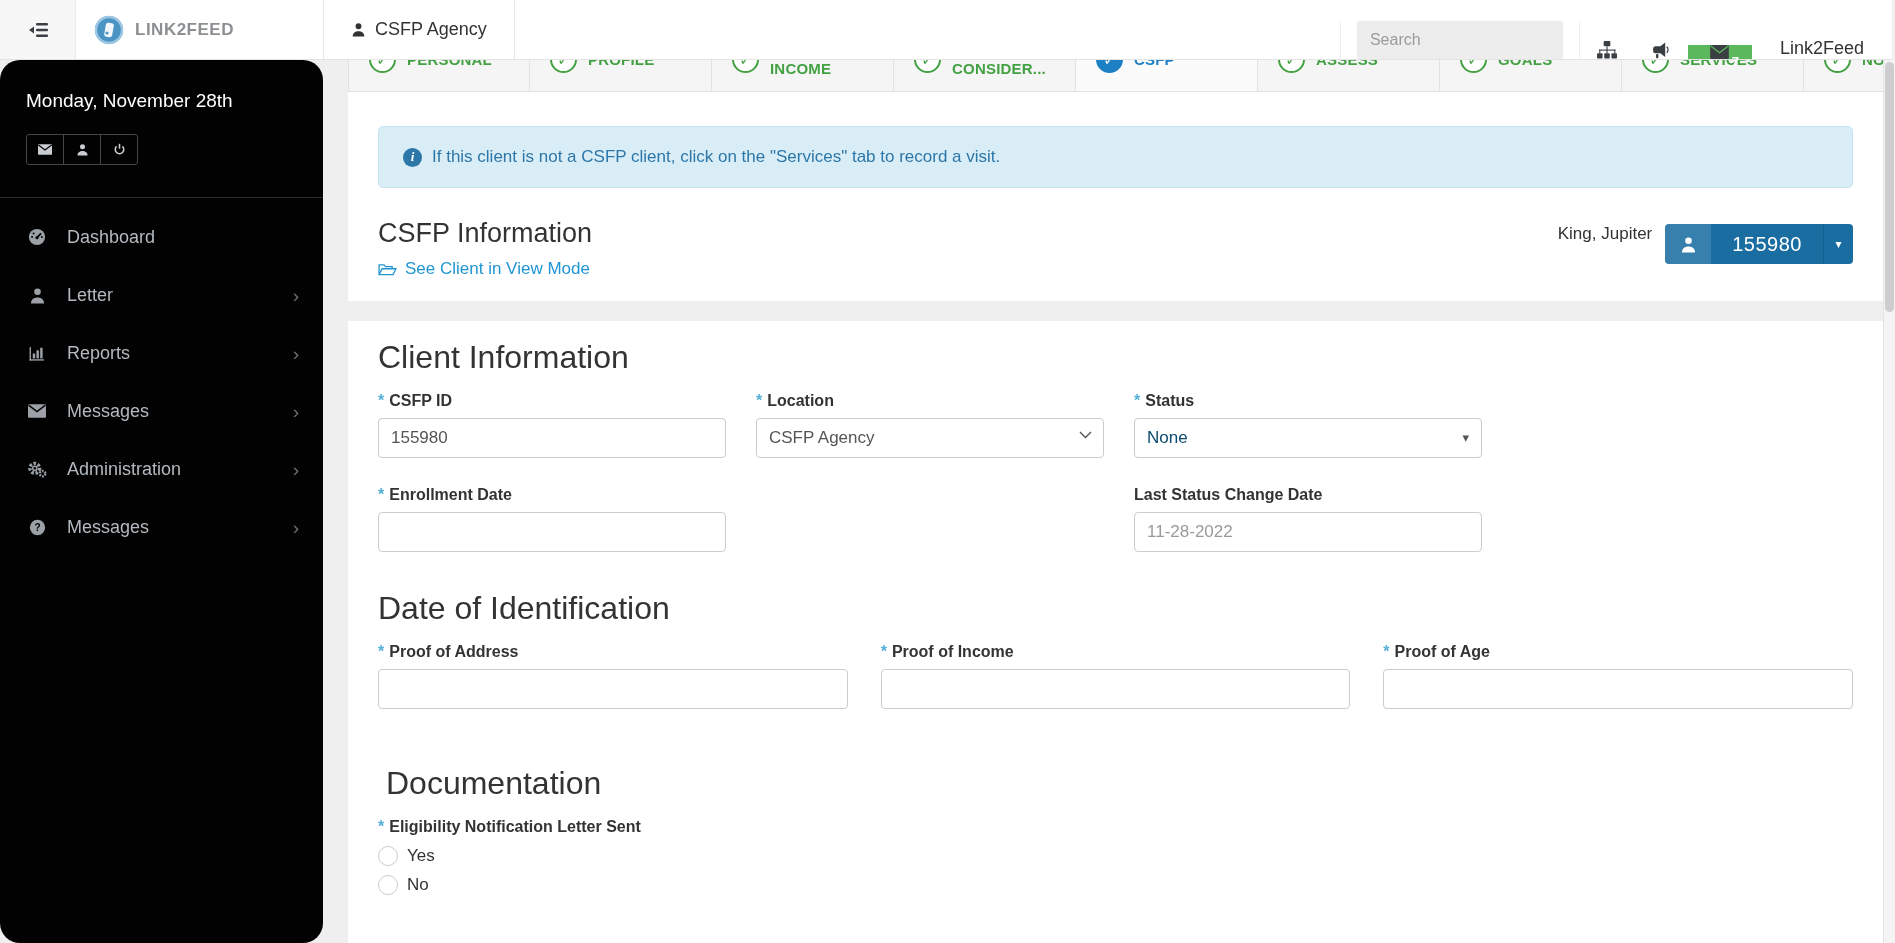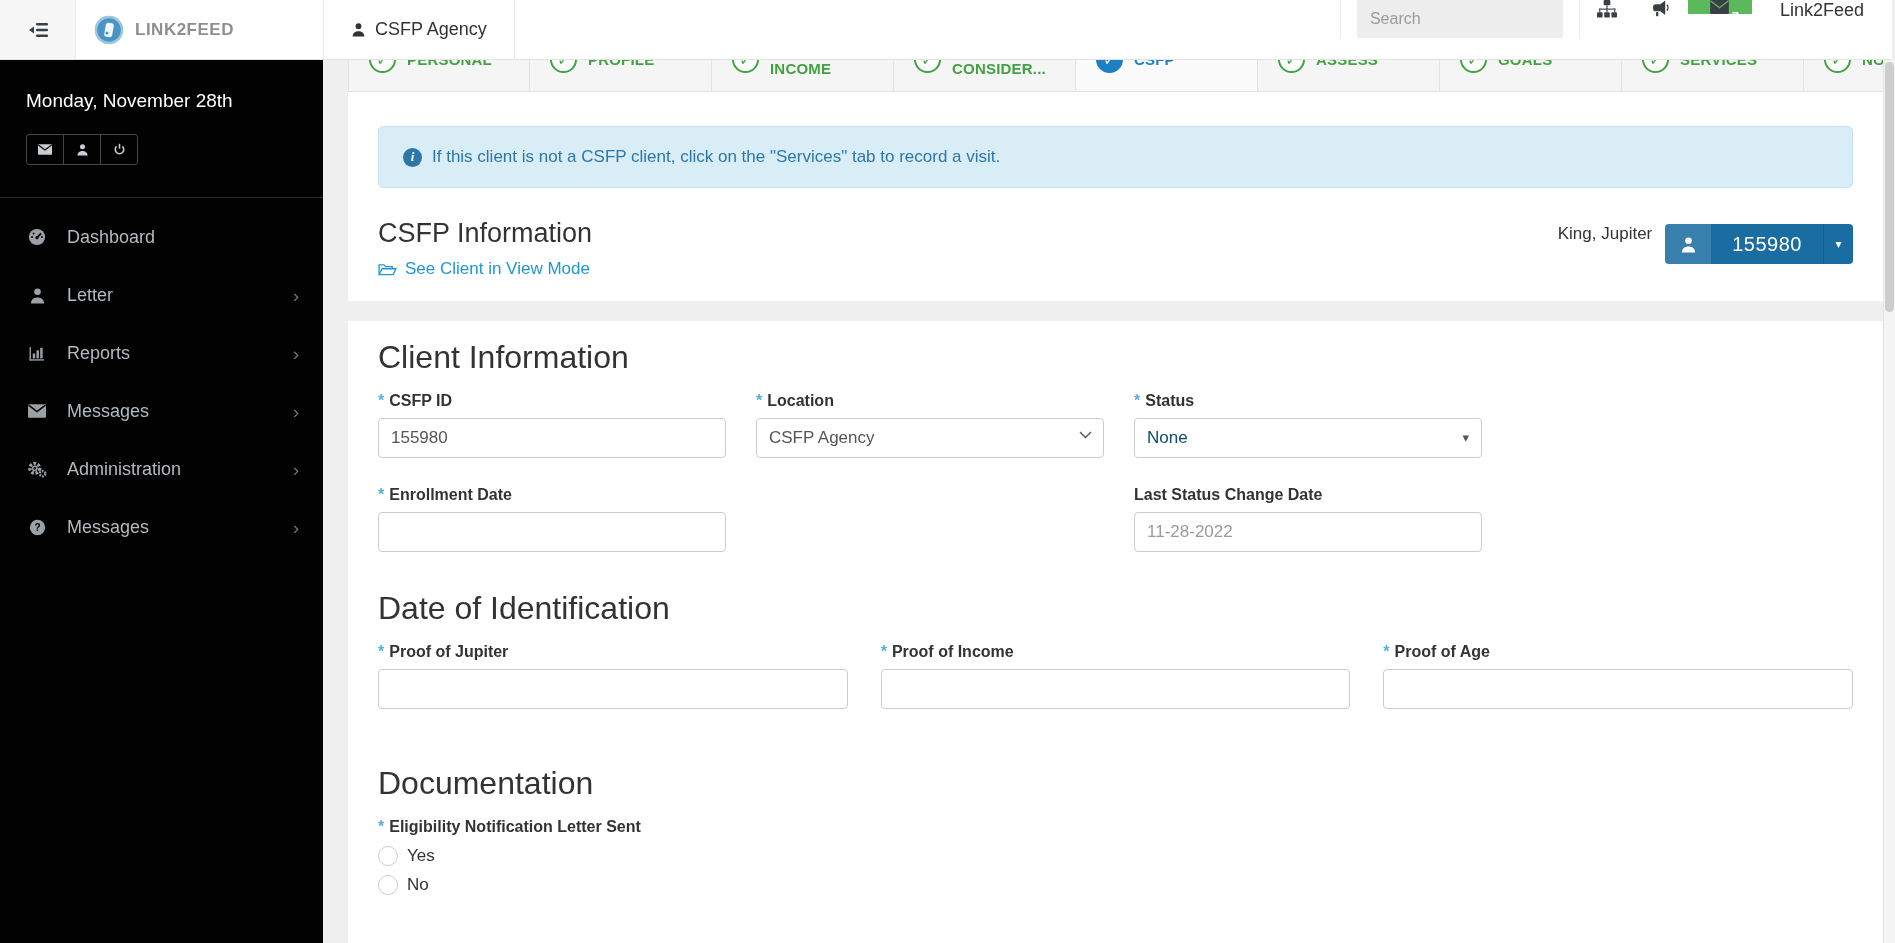--- a/index.html
+++ b/index.html
@@ -9,34 +9,34 @@
   
   .topbar { position:fixed; top:0; left:0; width:1892px; height:60px; background:#fff;
     border-bottom:1px solid #e3e3e3; display:flex; align-items:stretch; z-index:50; }
   .hamburger { width:76px; background:#f7f7f7; border:none; border-right:1px solid #ededed;
     display:flex; align-items:center; justify-content:center; color:#3a3f44; cursor:pointer; }
   .brand { display:flex; align-items:center; gap:11px; padding-left:18px; width:247px; }
   .brand-circle { width:30px; height:30px; display:flex; }
   .brand-text { font-size:17px; font-weight:700; color:#8c8f92; letter-spacing:.5px; }
   .agency { border-left:1px solid #e7e7e7; border-right:1px solid #e7e7e7; padding:0 27px;
     display:flex; align-items:center; gap:9px; font-size:18px; color:#333; cursor:pointer; }
-  .top-right { margin-left:auto; display:flex; align-items:flex-start; }
+  .top-right { margin-left:auto; display:flex; align-items:flex-end; }
   .search-zone { border-left:1px solid #eee; border-right:1px solid #eee; padding:0 16px;
     display:flex; align-items:center; }
   .search-zone input { width:206px; height:38px; background:#ededed; border:0; border-radius:2px;
     padding:0 13px; font-size:16px; color:#333; font-family:inherit; }
   .search-zone input::placeholder { color:#9b9b9b; }
   .icon-btn { width:54px; border:none; background:transparent; color:#3a3f44;
     display:flex; align-items:center; justify-content:center; cursor:pointer; }
   .icon-btn.green { width:64px; background:#5cb85c; color:#3a3f44; position:relative; }
   .msg-badge { position:absolute; top:9px; right:13px; color:#fff; font-size:13px; font-weight:700; }
   .network { display:flex; align-items:center; padding:0 28px; font-size:18px; color:#333; }
 
   
-  .sidebar { position:fixed; top:60px; left:0; width:323px; height:883px; background:#020202; }
+  .sidebar { position:fixed; top:60px; left:0; width:323px; height:883px; background:#020202;border-radius:20px; }
   .side-date { padding:30px 26px 0; color:#fff; font-size:19px; }
   .quick-group { display:inline-flex; margin:22px 0 0 26px; }
   .qbtn { width:38px; height:31px; border:1px solid #464646; margin-left:-1px; background:transparent;
     display:flex; align-items:center; justify-content:center; color:#c9cdd1; cursor:pointer; }
   .qbtn:first-child { border-radius:3px 0 0 3px; margin-left:0; }
   .qbtn:last-child { border-radius:0 3px 3px 0; }
   .side-divider { border-top:1px solid #2c2c2c; margin-top:32px; }
   .nav { margin-top:10px; }
   .nav-item { display:flex; align-items:center; height:58px; padding:0 24px 0 26px;
     color:#b3b9bf; cursor:pointer; text-decoration:none; }
@@ -90,21 +90,21 @@
   .tinput { width:100%; height:40px; border:1px solid #ccc; border-radius:4px; padding:0 12px;
     font-size:17px; color:#555; background:#fff; font-family:inherit; }
   .tinput.muted { color:#9a9a9a; }
   .sel-wrap { position:relative; }
   select.tinput { appearance:none; -webkit-appearance:none; padding-right:34px; cursor:pointer; }
   .sel-chev { position:absolute; right:12px; top:13px; pointer-events:none; color:#555; }
   .fake-select { display:flex; align-items:center; justify-content:space-between; cursor:pointer; }
   .fake-select .val { color:#0c4a6e; }
   .fake-select .caret { color:#555; font-size:13px; }
   .mt36 { margin-top:38px; }
-  .mt56 { margin-top:56px; }
+  .mt56 { margin-top:56px;margin-left:8px; }
   .q-label { margin-bottom:10px; }
   .radio-row { display:flex; align-items:center; gap:9px; margin-bottom:9px; cursor:pointer; }
   .rcirc { width:20px; height:20px; border:1px solid #ccc; border-radius:50%; background:#fff; flex:0 0 20px; }
   .rlabel { font-size:17px; color:#333; }
 
   .scrollbar { position:fixed; right:0; top:60px; width:12px; height:883px; background:#f4f4f4;
     border-left:1px solid #e3e3e3; }
   .sb-thumb { position:absolute; top:2px; left:1px; width:9px; height:250px; background:#cdcdcd;
     border-radius:5px; cursor:pointer; }
 
@@ -411,21 +411,21 @@
         </label>
         <input class="tinput muted" type="text" value="11-28-2022" style="">
       </div>
     </div>
 
     <h2 class="section-h mt36">Date of Identification</h2>
 
     <div class="form-row wide">
       <div class="col-w">
         <label class="flabel">
-          <span class="req">*</span><span>Proof of Jupiter</span>
+          <span class="req">*</span><span>Proof of Address</span>
         </label>
         <input class="tinput" type="text" style="">
       </div>
       <div class="col-w">
         <label class="flabel">
           <span class="req">*</span><span>Proof of Income</span>
         </label>
         <input class="tinput" type="text" style="">
       </div>
       <div class="col-w">

